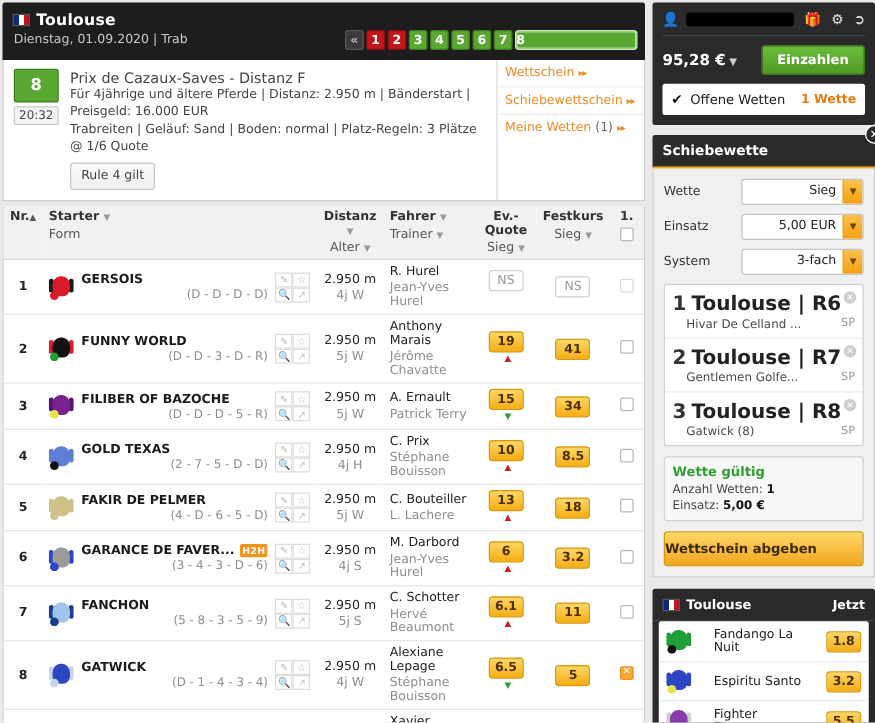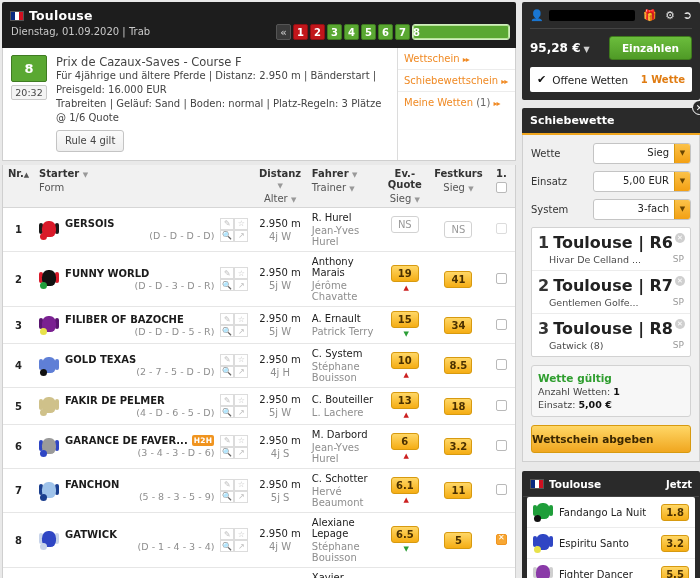--- a/index.html
+++ b/index.html
@@ -160,21 +160,21 @@
             font-size: 10.5px; padding: 7px 0; cursor: pointer; }
 
   .nextp { margin-top: 9px; background: #2a2a2a; border-radius: 2px; padding: 1px; }
   .nextp-hd { display: flex; align-items: center; gap: 5px; padding: 6px 7px; border-bottom: 1px solid #444; }
   .nextp-hd .tn { flex: 1; color: #fff; font-size: 10.5px; font-weight: bold; }
   .nextp-hd .jz { color: #fff; font-size: 10px; font-weight: bold; }
   .nextp-meta { display: flex; align-items: center; padding: 5px 7px; }
   .nextp-meta .m { flex: 1; color: #cfcfcf; font-size: 9.5px; }
   .nextp-meta .hicon { color: #e9e9e9; font-size: 11px; }
   .nextp-list { background: #fff; border-radius: 2px; margin: 0 4px 5px 4px; }
-  .np-row { display: flex; align-items: center; gap: 6px; padding: 5px 6px; border-bottom: 1px solid #ececec; }
+  .np-row { display: flex; align-items: center; gap: 18px; padding: 5px 6px; border-bottom: 1px solid #ececec; }
   .np-row:last-child { border-bottom: none; }
   .np-row .nm { flex: 1; font-size: 10px; color: #222; }
 </style>
 </head>
 <body>
 
 <div class="page">
 
   <div class="main">
 
@@ -197,21 +197,21 @@
       </div>
     </div>
 
     <div class="info-wrap">
       <div class="info-left">
         <div class="time-box">
           <div class="num">8</div>
           <div class="clk">20:32</div>
         </div>
         <div class="info-txt">
-          <div class="ttl"><span>Prix de Cazaux-Saves</span><span> - Course F</span></div>
+          <div class="ttl"><span>Prix de Cazaux-Saves</span><span> - Distanz F</span></div>
           <div>Für 4jährige und ältere Pferde  |  Distanz: 2.950 m  |  Bänderstart  |  Preisgeld: 16.000 EUR</div>
           <div>Trabreiten  |  Geläuf: Sand  |  Boden: normal  |  Platz-Regeln: 3 Plätze @ 1/6 Quote</div>
           <div class="rule-btn">Rule 4 gilt</div>
         </div>
       </div>
       <div class="info-links">
         <a><span>Wettschein</span> <span class="ar">▸▸</span></a>
         <a><span>Schiebewettschein</span> <span class="ar">▸▸</span></a>
         <a><span>Meine Wetten</span> <span class="ct">(1)</span> <span class="ar">▸▸</span></a>
       </div>
@@ -382,21 +382,21 @@
                     <i>🔍</i>
                     <i>↗</i>
                   </span>
                 </div>
               </td>
               <td class="c-di">
                 <div class="fa-line1">2.950 m</div>
                 <div class="fa-line2">4j H</div>
               </td>
               <td class="c-fa">
-                <div class="fa-line1">C. System</div>
+                <div class="fa-line1">C. Prix</div>
                 <div class="fa-line2">Stéphane Bouisson</div>
               </td>
               <td class="c-od"><span class="odd">10</span><span class="trend up">▲</span></td>
               <td class="c-fk"><span class="odd">8.5</span></td>
               <td class="c-ck"><span class="cbx"></span></td>
             </tr>
             <tr>
               <td class="c-nr">5</td>
               <td class="c-st">
                 <div class="starter-cell">

